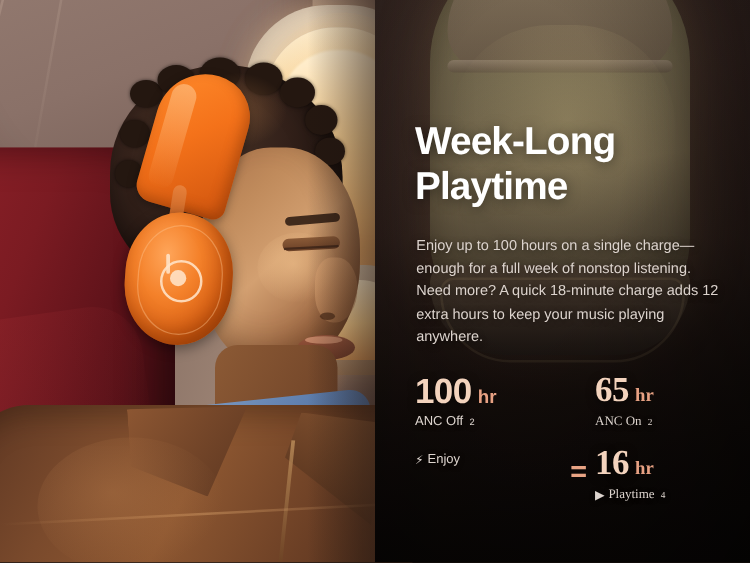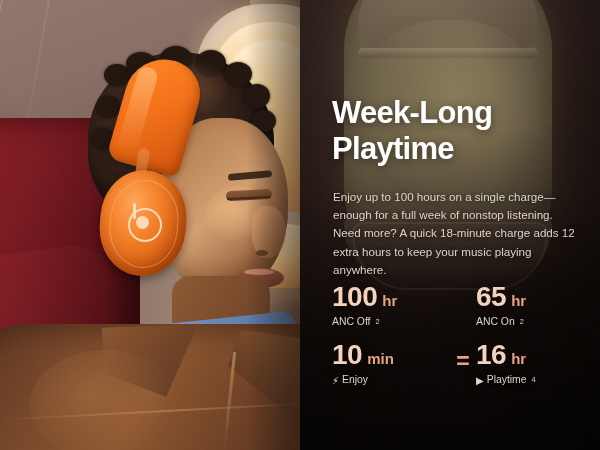--- a/index.html
+++ b/index.html
@@ -176,25 +176,25 @@
   
   .content{position:absolute;left:0;top:0;width:361px;height:450px;padding:0;}
   .headline{position:absolute;left:32px;top:74px;width:250px;
     font-size:31px;line-height:36px;font-weight:700;color:#ffffff;letter-spacing:-.7px;
     text-shadow:0 2px 10px rgba(0,0,0,.5);}
   .headline .ln{display:block;}
   .body-copy{position:absolute;left:33px;top:176px;width:248px;
     font-size:11.6px;line-height:18.4px;color:#dcd3cd;font-weight:400;
     text-shadow:0 1px 5px rgba(0,0,0,.55);}
 
-  .stats{position:absolute;left:32px;top:283px;width:254px;}
+  .stats{position:absolute;left:32px;top:299px;width:254px;}
   .stat-row{display:flex;}
   .stat-row.r2{margin-top:13px;align-items:flex-start;}
   .stat-cell{width:118px;}
-  .stat-cell.narrow{width:92px;}
+  .stat-cell.narrow{width:92px;font-family:Liberation Serif, serif;}
   .eq{width:26px;padding-top:9px;text-align:center;
     font-size:23px;font-weight:700;color:#e8a384;line-height:1;}
   .stat-val{display:flex;align-items:baseline;gap:5px;}
   .stat-num{font-size:28px;font-weight:700;line-height:1;color:#f3d3bd;letter-spacing:-.5px;
     text-shadow:0 2px 8px rgba(0,0,0,.5);}
   .stat-unit{font-size:15px;font-weight:700;color:#e7a183;line-height:1;}
   .stat-label{margin-top:5px;font-size:10.4px;color:#ddd4ce;line-height:1.2;
     display:flex;align-items:center;gap:3px;text-shadow:0 1px 4px rgba(0,0,0,.5);}
   .stat-label sup{font-size:7.4px;vertical-align:super;margin-left:2px;}
   .mini-icon{display:inline-block;font-size:10px;color:#ddd4ce;line-height:1;}
@@ -310,24 +310,20 @@
             </div>
             <div class="stat-label">
               <span>ANC On</span>
               <sup>2</sup>
             </div>
           </div>
         </div>
 
         <div class="stat-row r2">
           <div class="stat-cell">
-            <div class="stat-val">
-              <span class="stat-num">10</span>
-              <span class="stat-unit">min</span>
-            </div>
             <div class="stat-label">
               <span class="mini-icon">⚡</span>
               <span>Enjoy</span>
             </div>
           </div>
 
           <div class="eq">=</div>
 
           <div class="stat-cell narrow">
             <div class="stat-val">

